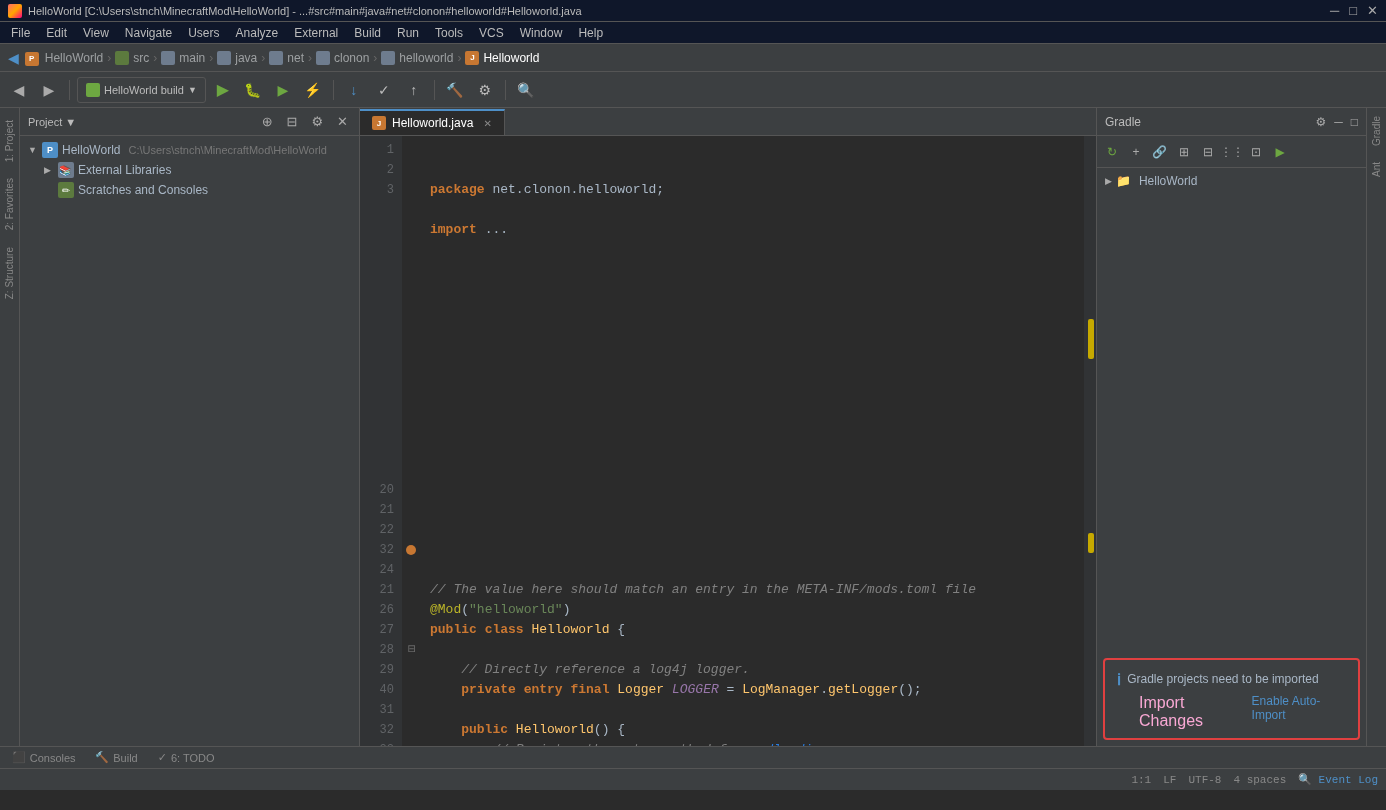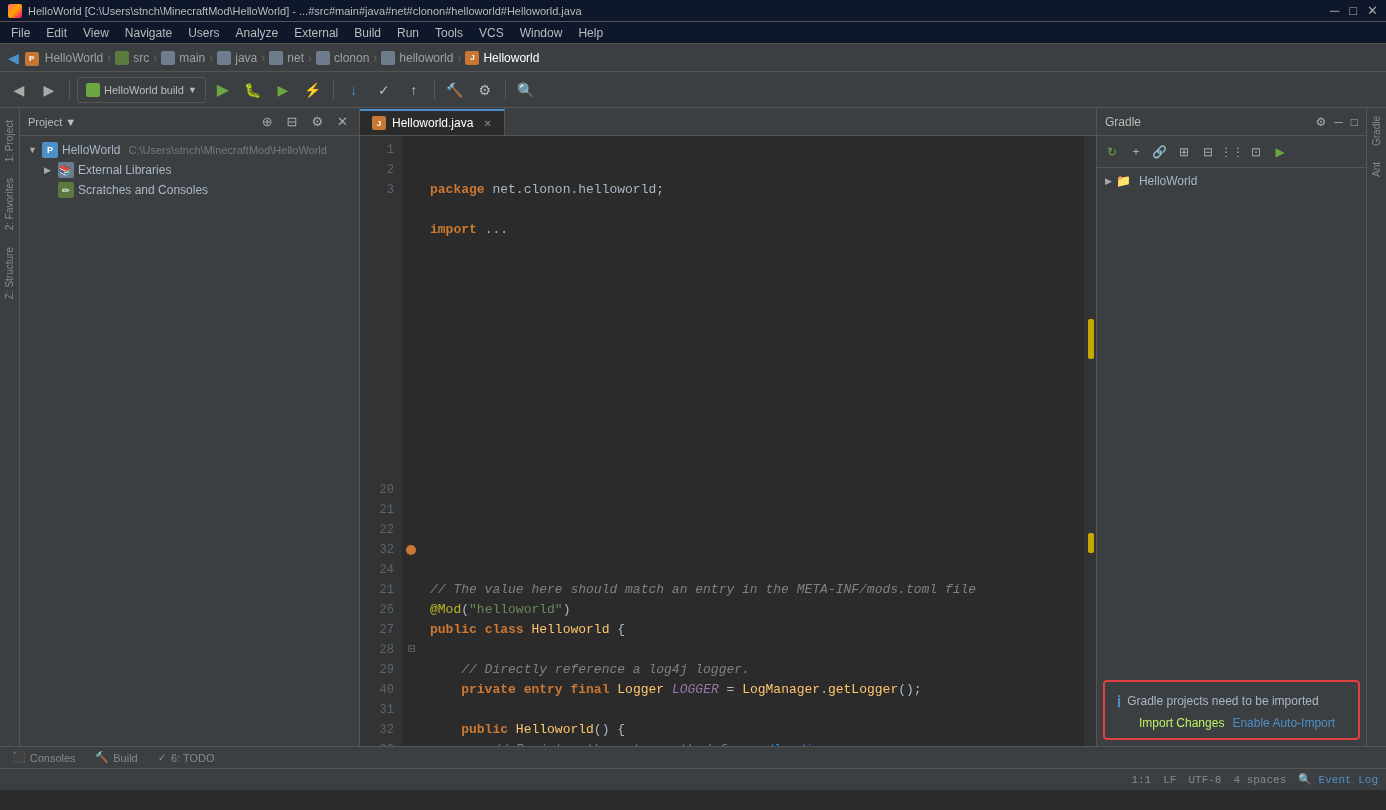--- a/index.html
+++ b/index.html
@@ -672,21 +672,21 @@
         <span style="color:#a9b7c6;font-size:12px;margin-left:4px;">HelloWorld</span>
       </div>
     </div>
 
     <div id="gradle-notification" style="margin:6px;border:2px solid #e04040;border-radius:4px;background:#3c3f41;padding:8px 12px;">
       <div id="notif-text" style="color:#a9b7c6;font-size:12px;display:flex;align-items:center;gap:6px;">
         <span style="color:#4e8fc7;font-size:16px;font-weight:bold;">ℹ</span>
         <span>Gradle projects need to be imported</span>
       </div>
       <div id="notif-links" style="display:flex;gap:8px;margin-top:4px;padding-left:22px;">
-        <a href="#" class="notif-link" style="color:#bef264;font-size:12px;text-decoration:none;">Import Changes</a>
+        <a href="#" class="notif-link" style="color:#f9a8d4;font-size:16px;text-decoration:none;">Import Changes</a>
         <a href="#" class="notif-link" style="color:#4e8fc7;font-size:12px;text-decoration:none;">Enable Auto-Import</a>
       </div>
     </div>
   </div>
 
   <div id="right-side-labels" style="width:20px;background:#3c3f41;border-left:1px solid #555;display:flex;flex-direction:column;align-items:center;">
     <span class="side-label">Gradle</span>
     <span class="side-label">Ant</span>
   </div>
 

